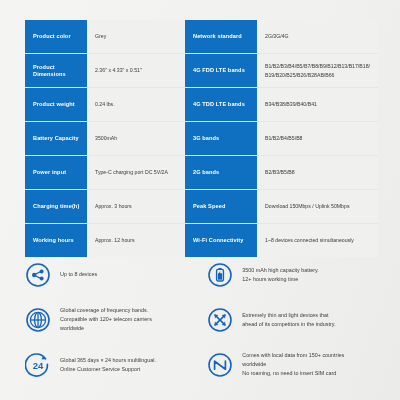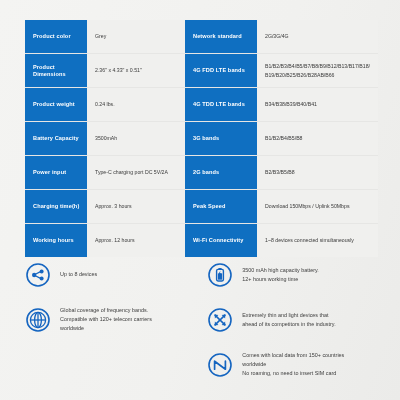--- a/index.html
+++ b/index.html
@@ -202,20 +202,30 @@
             <circle cx="13" cy="13" r="11" fill="none" stroke="#1565c0" stroke-width="1.6"></circle>
             <circle cx="13" cy="13" r="7.6" fill="none" stroke="#1565c0" stroke-width="1.3"></circle>
             <ellipse cx="13" cy="13" rx="3.4" ry="7.6" fill="none" stroke="#1565c0" stroke-width="1.3"></ellipse>
             <line x1="5.4" y1="13" x2="20.6" y2="13" stroke="#1565c0" stroke-width="1.3"></line>
             <line x1="13" y1="5.4" x2="13" y2="20.6" stroke="#1565c0" stroke-width="1.3"></line>
           </svg>
         </span>
         <span class="feat-text">Global coverage of frequency bands.<br>Compatible with 120+ telecom carriers<br>worldwide</span>
       </div>
 
+      <div class="feat-item">
+        <span class="feat-icon">
+          <svg width="26" height="26" viewBox="0 0 26 26">
+            <path d="M20.5 6.8 A11 11 0 1 0 22.4 12.4" fill="none" stroke="#1565c0" stroke-width="1.7" stroke-linecap="round"></path>
+            <path d="M18.2 3.4 L20.8 7.1 L16.6 7.6 Z" fill="#1565c0"></path>
+            <text x="13" y="16.6" font-family="Liberation Sans, sans-serif" font-size="9.5" font-weight="bold" fill="#1565c0" text-anchor="middle">24</text>
+          </svg>
+        </span>
+        <span class="feat-text">Global 365 days × 24 hours multilingual.<br>Online Customer Service Support</span>
+      </div>
     </div>
 
     <div class="feat-col right">
 
       <div class="feat-item">
         <span class="feat-icon">
           <svg width="26" height="26" viewBox="0 0 26 26">
             <circle cx="13" cy="13" r="11" fill="none" stroke="#1565c0" stroke-width="1.6"></circle>
             <rect x="9.6" y="7.4" width="6.8" height="11.6" rx="1.4" fill="none" stroke="#1565c0" stroke-width="1.4"></rect>
             <rect x="11.3" y="6.1" width="3.4" height="1.5" rx="0.6" fill="#1565c0"></rect>

